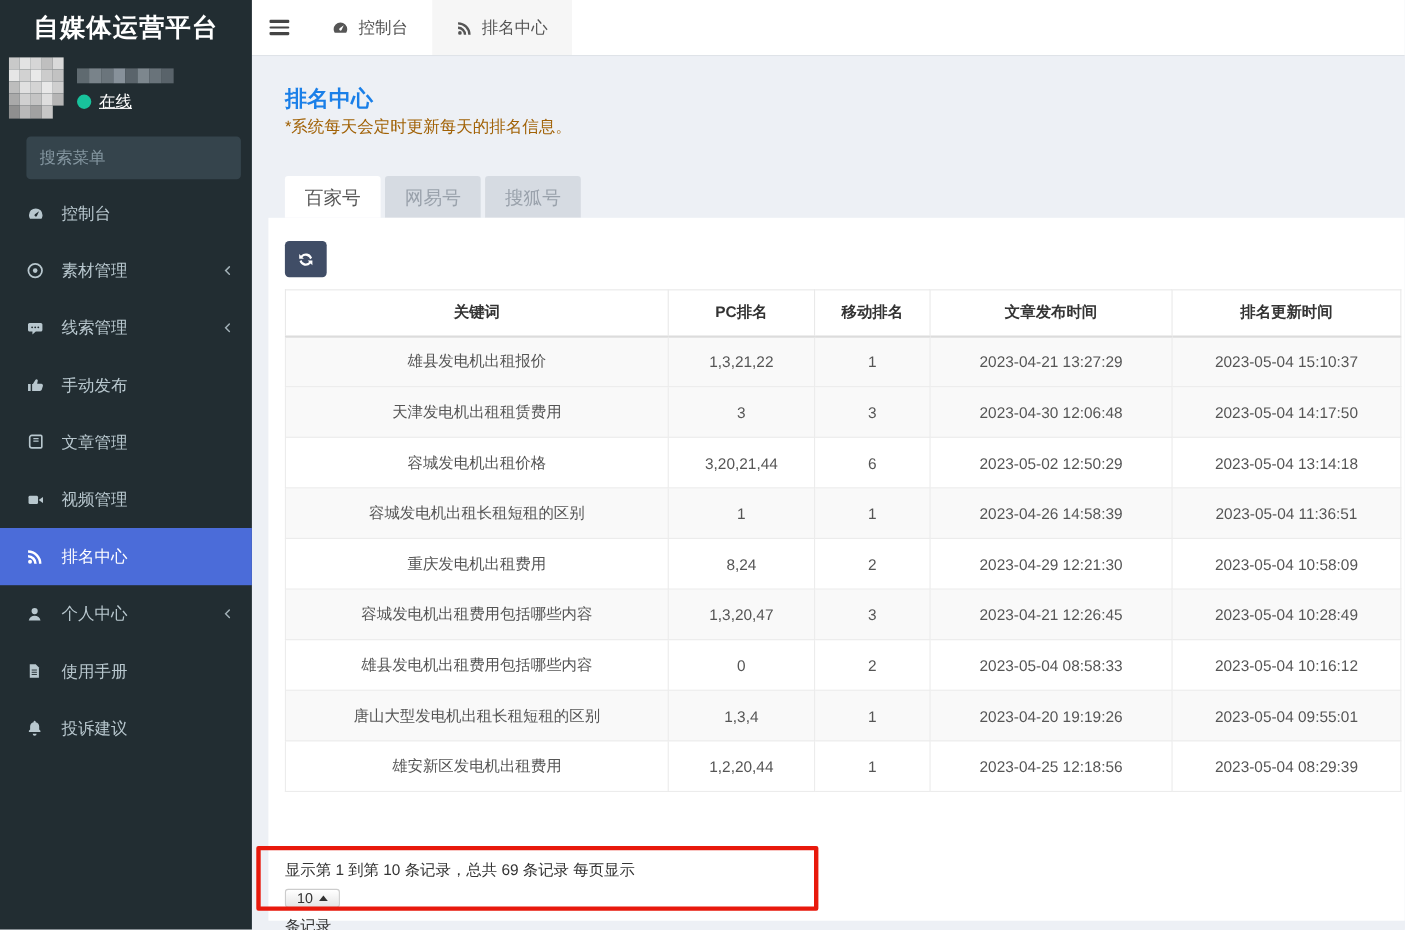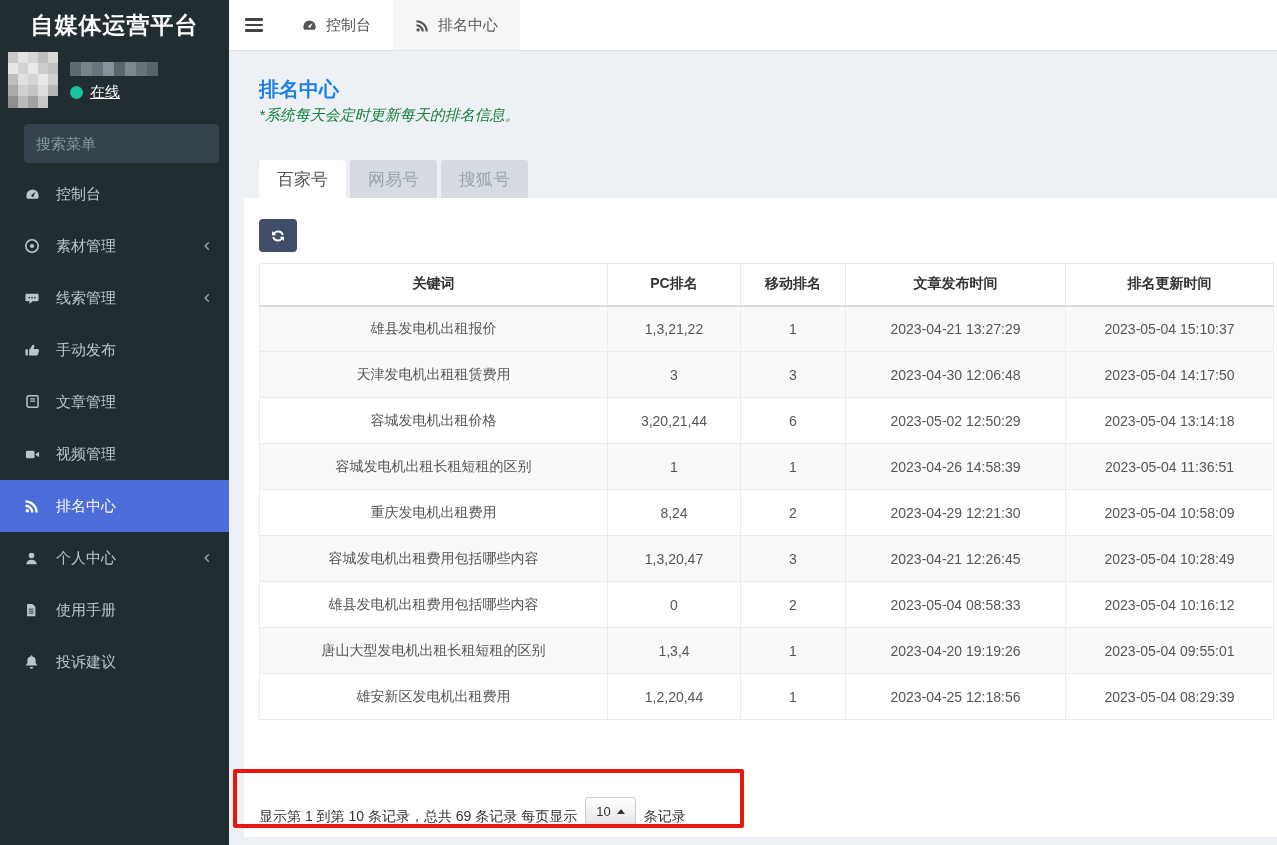--- a/index.html
+++ b/index.html
@@ -34,42 +34,42 @@
   .main { position:absolute; left:229px; top:0; right:0; bottom:0; background:#edf0f5; }
   .navbar { position:absolute; left:0; top:0; right:0; height:51px; background:#fff;
     border-bottom:1px solid #dfe3e8; display:flex; align-items:stretch; }
   .hamburger { width:50px; display:flex; align-items:center; justify-content:center; cursor:pointer; }
   .hamburger .bars { width:18px; }
   .hamburger .bars span { display:block; height:2.5px; background:#444; margin:2.8px 0; border-radius:1px; }
   .nav-tab { display:flex; align-items:center; gap:8px; padding:0 22px; font-size:15px; color:#555; cursor:pointer; }
   .nav-tab.active { background:#f6f6f6; }
 
   .page-title { position:absolute; left:30px; top:76px; font-size:20px; font-weight:bold; color:#1a7fe8; }
-  .page-subtitle { position:absolute; left:30px; top:106px; font-size:15px; color:#15803d;font-style:italic; }
+  .page-subtitle { position:absolute; left:30px; top:106px; font-size:15px; color:#a16207; }
 
   .platform-tabs { position:absolute; left:30px; top:160px; height:38px; display:flex; gap:4px; }
   .ptab { min-width:74px; padding:0 18px; display:flex; align-items:center; justify-content:center;
     font-size:17px; background:#d6dbe2; color:#99a1ab; border-radius:3px 3px 0 0; cursor:pointer; }
   .ptab.active { background:#fff; color:#555; }
 
   .panel { position:absolute; left:15px; top:198px; right:0; bottom:8px; background:#fff; }
   .refresh-btn { position:absolute; left:15px; top:21px; width:38px; height:33px;
     background:#404d66; border:none; border-radius:4px; cursor:pointer;
     display:flex; align-items:center; justify-content:center; }
 
   table.rank { position:absolute; left:15px; top:65px; width:1014px;
     border-collapse:collapse; table-layout:fixed; font-size:14px; }
   table.rank th { height:42px; font-weight:bold; color:#333; text-align:center;
     border:1px solid #e9e9e9; border-bottom:2px solid #dcdcdc; background:#fff; }
   table.rank td { height:46px; color:#555; text-align:center;
     border:1px solid #ececec; border-top:1px solid #e9e9e9; }
   table.rank tr.striped td { background:#f9f9f9; }
 
   .pagination { position:absolute; left:15px; top:584px; height:44px;
-    display:flex; align-items:flex-end; font-size:14px; color:#333; gap:8px; }
+    display:flex; align-items:flex-start; font-size:14px; color:#333; gap:8px;flex-direction:column; }
   .page-size-btn { display:inline-flex; align-items:center; gap:6px; height:29px; padding:0 10px;
     border:1px solid #ccc; border-radius:3px; background:linear-gradient(#ffffff,#e6e6e6);
     font-size:13px; color:#333; cursor:pointer; }
   .caret-up { width:0; height:0; border-left:4px solid transparent; border-right:4px solid transparent;
     border-bottom:5px solid #333; }
 
   .red-annotation { position:absolute; left:233px; top:769px; width:511px; height:59px;
     border:4px solid #e8190c; border-radius:2px; z-index:9; pointer-events:none; }
 </style>
 </head>

